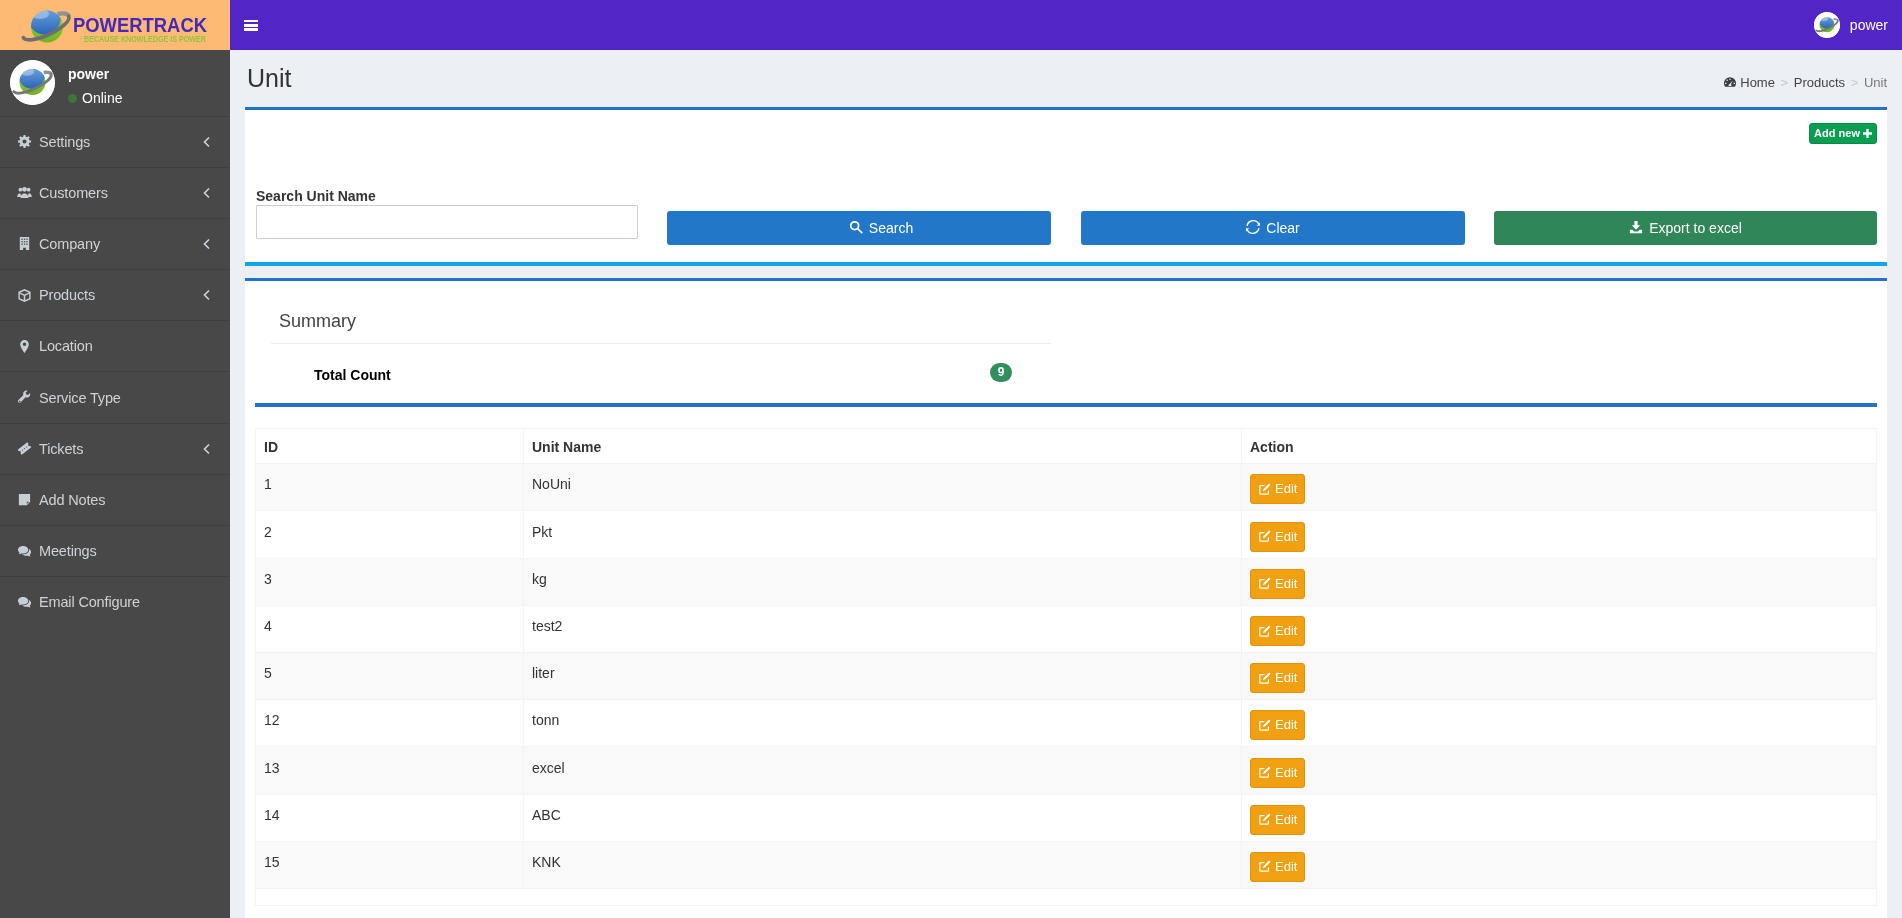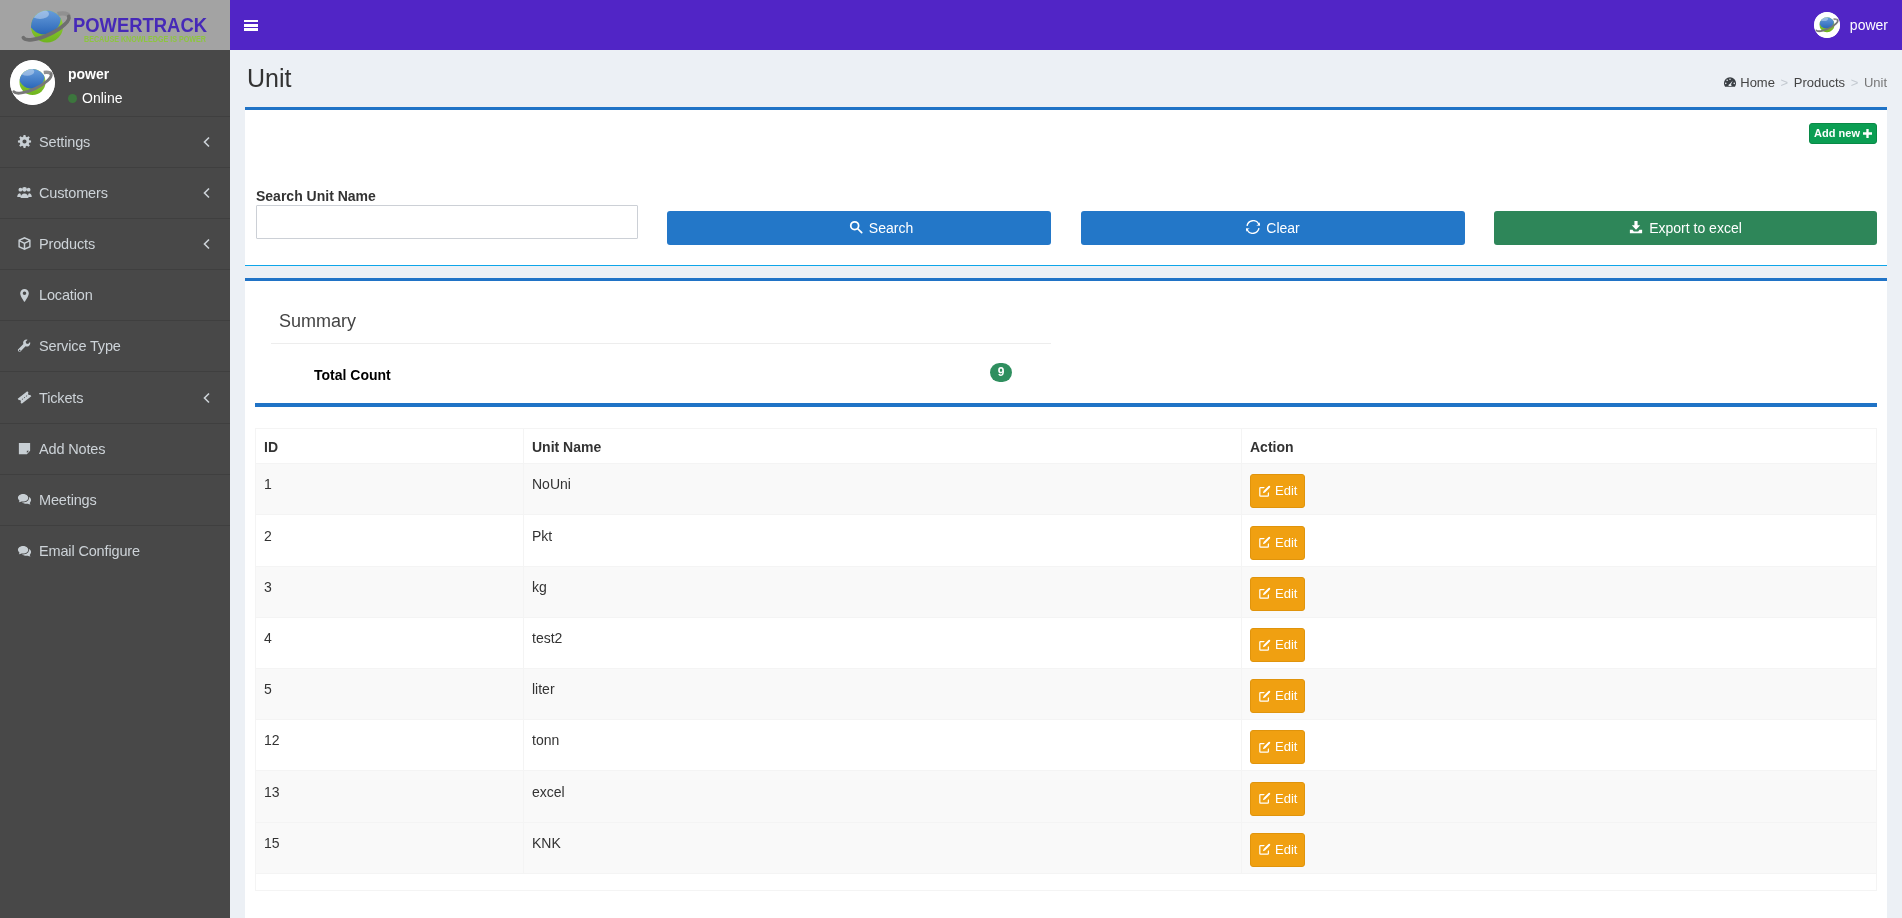--- a/index.html
+++ b/index.html
@@ -1,19 +1,19 @@
 <!DOCTYPE html>
 <html><head>
 <meta charset="utf-8">
 <style>
 * { margin:0; padding:0; box-sizing:border-box; }
 html,body { width:1902px; height:918px; overflow:hidden; font-family:"Liberation Sans",sans-serif; }
 body { background:#ecf0f5; position:relative; }
 
-#logo { position:absolute; left:0; top:0; width:230px; height:50px; background:#a3a3a3; z-index:5; }
+#logo { position:absolute; left:0; top:0; width:230px; height:50px; background:#fdba74; z-index:5; }
 #navbar { position:absolute; left:230px; top:0; right:0; height:50px; background:#5125c6; z-index:5; }
 #burger { position:absolute; left:14px; top:20px; width:14px; height:11px; }
 #burger div { height:2.4px; background:#fff; margin-bottom:1.8px; }
 #nav-user { position:absolute; right:14px; top:0; height:50px; display:flex; align-items:center; }
 #nav-user .av { width:26px; height:26px; border-radius:50%; background:#fff; overflow:hidden; }
 #nav-user span { color:#fff; font-size:14px; margin-left:10px; }
 
 #sidebar { position:absolute; left:0; top:50px; width:230px; bottom:0; background:#484848; }
 #upanel { position:absolute; left:10px; top:10px; width:210px; height:55px; }
 #upanel .av { position:absolute; left:0; top:0; width:45px; height:45px; border-radius:50%; background:#fff; overflow:hidden; }
@@ -26,21 +26,21 @@
 #menu li .lb { position:absolute; left:39px; top:50%; transform:translateY(-50%); color:#cdd3d8; font-size:14.5px; letter-spacing:-0.15px; }
 #menu li .ch { position:absolute; right:19px; top:50%; transform:translateY(-50%); color:#cdd3d8; }
 #menu li .ch svg { display:block; }
 
 #cwrap { position:absolute; left:230px; top:50px; right:0; bottom:0; background:#ecf0f5; }
 h1.pgtitle { position:absolute; left:17px; top:14px; font-size:25px; font-weight:normal; color:#333; }
 #crumb { position:absolute; right:15px; top:25px; font-size:13px; color:#444; }
 #crumb .sep { color:#c3c9d0; margin:0 2px; }
 #crumb .active { color:#777; }
 .box { position:absolute; left:15px; width:1642px; background:#fff; border-top:3px solid #2073c6; }
-#box1 { top:57px; height:159px; border-bottom:1px solid #0ea5e9; }
+#box1 { top:57px; height:159px; border-bottom:4px solid #0ea5e9; }
 #box2 { top:228px; height:662px; }
 
 #addnew { position:absolute; right:10px; top:13px; height:21px; background:#0b9e53; border:1px solid #098a47; border-radius:3px; color:#fff; font-size:11px; font-weight:bold; padding:0 4px; line-height:19px; }
 #lbl-search { position:absolute; left:11px; top:78px; font-size:14px; font-weight:bold; color:#333; }
 #inp-search { position:absolute; left:11px; top:95px; width:382px; height:34px; background:#fff; border:1px solid #ccd0d6; border-radius:1px; }
 .bigbtn { position:absolute; top:101px; height:34px; border-radius:3px; color:#fff; font-size:14px; display:flex; align-items:center; justify-content:center; gap:6px; }
 #btn-search { left:422px; width:384px; background:#2377c8;padding-left:44px; }
 #btn-clear { left:836px; width:384px; background:#2377c8; }
 #btn-export { left:1249px; width:383px; background:#2e8659; }
 
@@ -48,21 +48,21 @@
 #sum-line { position:absolute; left:26px; top:62px; width:780px; height:1px; background:#ededed; }
 #total-count { position:absolute; left:69px; top:86px; font-size:14px; font-weight:bold; color:#000000; }
 #badge9 { position:absolute; left:745px; top:82px; width:22px; height:19px; border-radius:10px; background:#2f8f5f; color:#fff; font-size:12px; font-weight:bold; text-align:center; line-height:19px; }
 #bluehr { position:absolute; left:10px; top:122px; width:1622px; height:4px; background:#2073c6; }
 table.grid { position:absolute; left:10px; top:147px; width:1622px; border-collapse:collapse; font-size:14px; color:#333; line-height:20px; }
 table.grid th, table.grid td { border:1px solid #f4f4f4; text-align:left; vertical-align:top; }
 table.grid th { padding:7.5px 8px 6.7px 8px; font-size:14px; }
 table.grid td { padding:10.3px 8px 5.9px 8px; }
 table.grid td.act { padding:10.3px 8px 5.9px 8px; }
 table.grid tr.odd td { background:#f9f9f9; }
-.editbtn { display:inline-flex; align-items:center; gap:4px; height:30px; padding:16px 7px; background:#f0a011; border:1px solid #e0940c; border-radius:3px; color:#fff; font-size:13px; }
+.editbtn { display:inline-flex; align-items:center; gap:4px; height:30px; padding:0 7px; background:#f0a011; border:1px solid #e0940c; border-radius:3px; color:#fff; font-size:13px; }
 .colid { width:268px; }
 .colname { width:718px; }
 </style>
 </head>
 <body>
 <div id="logo">
   <svg width="230" height="50" viewBox="0 0 230 50">
     <defs>
       <linearGradient id="gb" x1="0" y1="0" x2="0" y2="1">
         <stop offset="0" stop-color="#7cb0e8"></stop>
@@ -175,20 +175,44 @@
           </svg></span>
         <span class="lb">Customers</span>
         <span class="ch">
           <svg width="9" height="12" viewBox="0 0 9 12">
             <path d="M7 1.5 2.5 6 7 10.5" fill="none" stroke="#cdd3d8" stroke-width="1.6"></path>
           </svg>
         </span>
       </li>
       <li>
         <span class="ic"><svg width="15" height="15" viewBox="0 0 16 16">
+            <g fill="#c8cfd4">
+              <path d="M3 1h10v14H9.5v-2.5h-3V15H3z"></path>
+              <g fill="#484848">
+                <rect x="4.7" y="2.8" width="1.4" height="1.4"></rect>
+                <rect x="7.3" y="2.8" width="1.4" height="1.4"></rect>
+                <rect x="9.9" y="2.8" width="1.4" height="1.4"></rect>
+                <rect x="4.7" y="5.4" width="1.4" height="1.4"></rect>
+                <rect x="7.3" y="5.4" width="1.4" height="1.4"></rect>
+                <rect x="9.9" y="5.4" width="1.4" height="1.4"></rect>
+                <rect x="4.7" y="8" width="1.4" height="1.4"></rect>
+                <rect x="7.3" y="8" width="1.4" height="1.4"></rect>
+                <rect x="9.9" y="8" width="1.4" height="1.4"></rect>
+              </g>
+            </g>
+          </svg></span>
+        <span class="lb">Company</span>
+        <span class="ch">
+          <svg width="9" height="12" viewBox="0 0 9 12">
+            <path d="M7 1.5 2.5 6 7 10.5" fill="none" stroke="#cdd3d8" stroke-width="1.6"></path>
+          </svg>
+        </span>
+      </li>
+      <li>
+        <span class="ic"><svg width="15" height="15" viewBox="0 0 16 16">
             <path fill="#c8cfd4" d="M8 1 14.5 4v8L8 15 1.5 12V4zm0 1.8L3.5 4.9 8 7l4.5-2.1zM3 6.2v4.7l4.2 2V8.2zm10 0-4.2 2v4.7l4.2-2z"></path>
           </svg></span>
         <span class="lb">Products</span>
         <span class="ch">
           <svg width="9" height="12" viewBox="0 0 9 12">
             <path d="M7 1.5 2.5 6 7 10.5" fill="none" stroke="#cdd3d8" stroke-width="1.6"></path>
           </svg>
         </span>
       </li>
       <li>
@@ -327,20 +351,27 @@
                   <path fill="#fff" d="M13.5 8.5V13a1.5 1.5 0 0 1-1.5 1.5H3A1.5 1.5 0 0 1 1.5 13V4A1.5 1.5 0 0 1 3 2.5h5.5l-1.5 1.5H3v9h9V10zM14.7 1.3a1.2 1.2 0 0 1 0 1.7L8.6 9.1 6 10l.9-2.6 6.1-6.1a1.2 1.2 0 0 1 1.7 0z"></path>
                 </svg>Edit</span></td>
           </tr>
           <tr class="odd">
             <td>13</td>
             <td>excel</td>
             <td class="act"><span class="editbtn"><svg width="13" height="13" viewBox="0 0 16 16">
                   <path fill="#fff" d="M13.5 8.5V13a1.5 1.5 0 0 1-1.5 1.5H3A1.5 1.5 0 0 1 1.5 13V4A1.5 1.5 0 0 1 3 2.5h5.5l-1.5 1.5H3v9h9V10zM14.7 1.3a1.2 1.2 0 0 1 0 1.7L8.6 9.1 6 10l.9-2.6 6.1-6.1a1.2 1.2 0 0 1 1.7 0z"></path>
                 </svg>Edit</span></td>
           </tr>
+          <tr>
+            <td>14</td>
+            <td>ABC</td>
+            <td class="act"><span class="editbtn"><svg width="13" height="13" viewBox="0 0 16 16">
+                  <path fill="#fff" d="M13.5 8.5V13a1.5 1.5 0 0 1-1.5 1.5H3A1.5 1.5 0 0 1 1.5 13V4A1.5 1.5 0 0 1 3 2.5h5.5l-1.5 1.5H3v9h9V10zM14.7 1.3a1.2 1.2 0 0 1 0 1.7L8.6 9.1 6 10l.9-2.6 6.1-6.1a1.2 1.2 0 0 1 1.7 0z"></path>
+                </svg>Edit</span></td>
+          </tr>
           <tr class="odd">
             <td>15</td>
             <td>KNK</td>
             <td class="act"><span class="editbtn"><svg width="13" height="13" viewBox="0 0 16 16">
                   <path fill="#fff" d="M13.5 8.5V13a1.5 1.5 0 0 1-1.5 1.5H3A1.5 1.5 0 0 1 1.5 13V4A1.5 1.5 0 0 1 3 2.5h5.5l-1.5 1.5H3v9h9V10zM14.7 1.3a1.2 1.2 0 0 1 0 1.7L8.6 9.1 6 10l.9-2.6 6.1-6.1a1.2 1.2 0 0 1 1.7 0z"></path>
                 </svg>Edit</span></td>
           </tr>
           <tr>
             <td colspan="3" style="padding:8px"></td>
           </tr>

